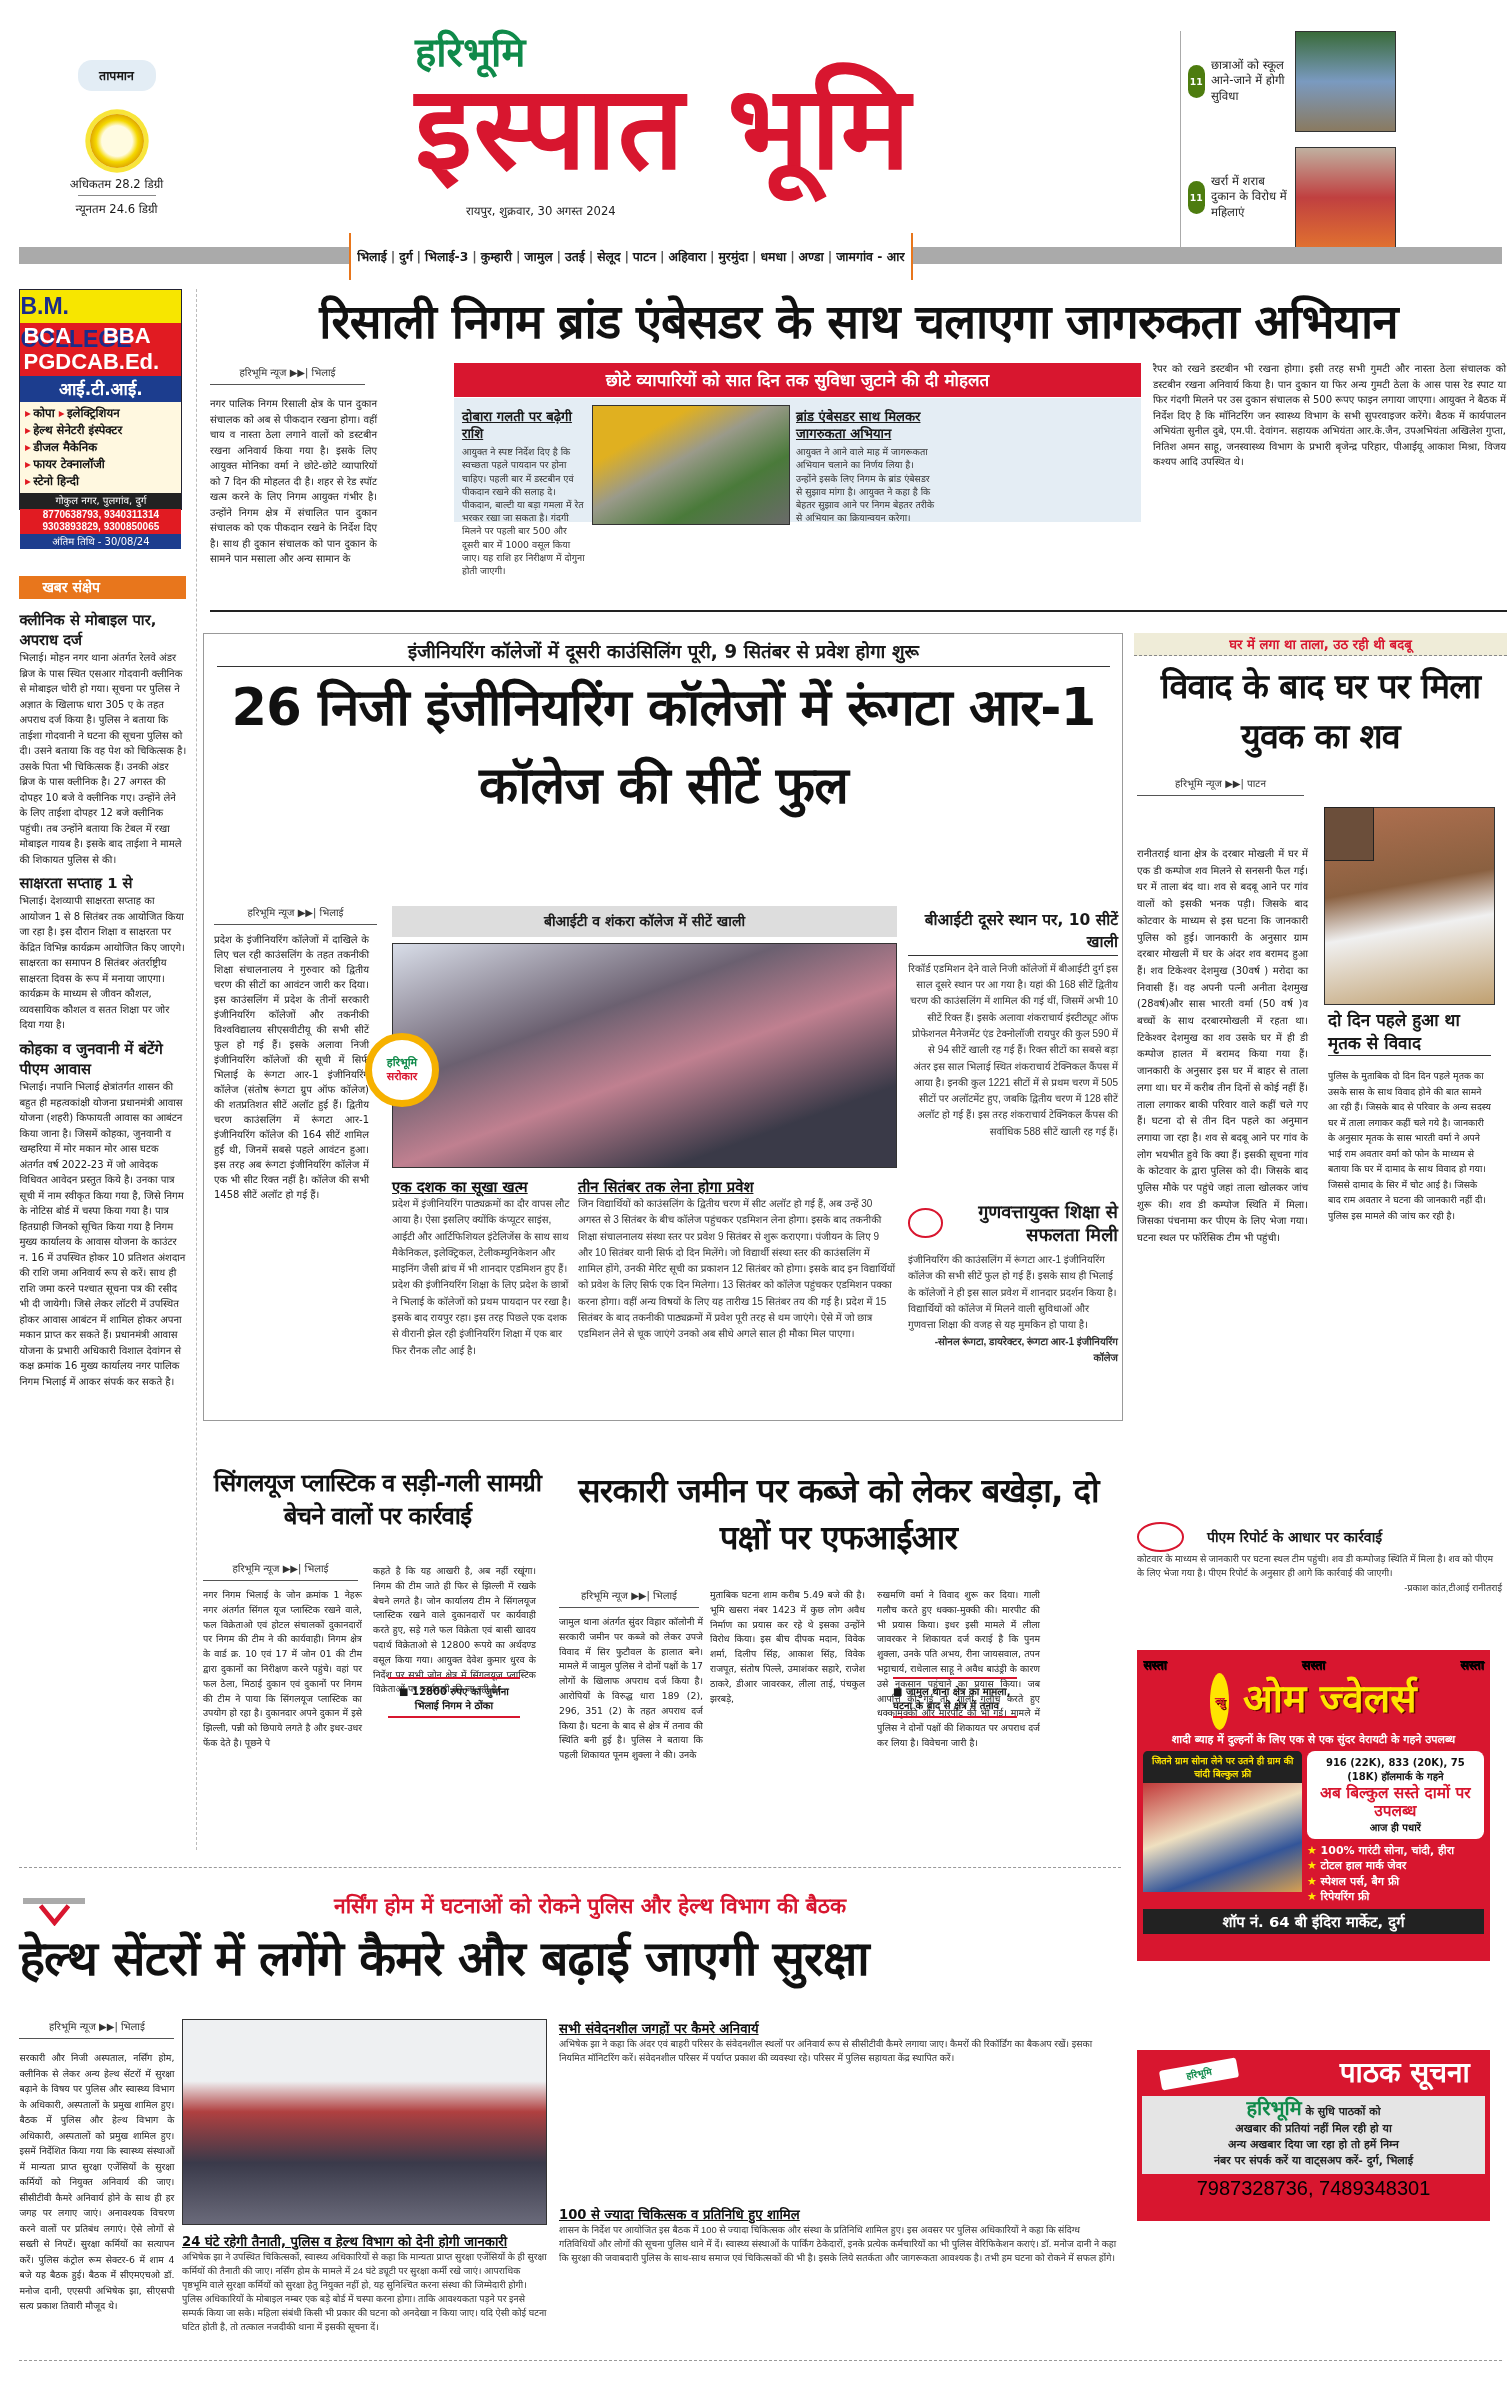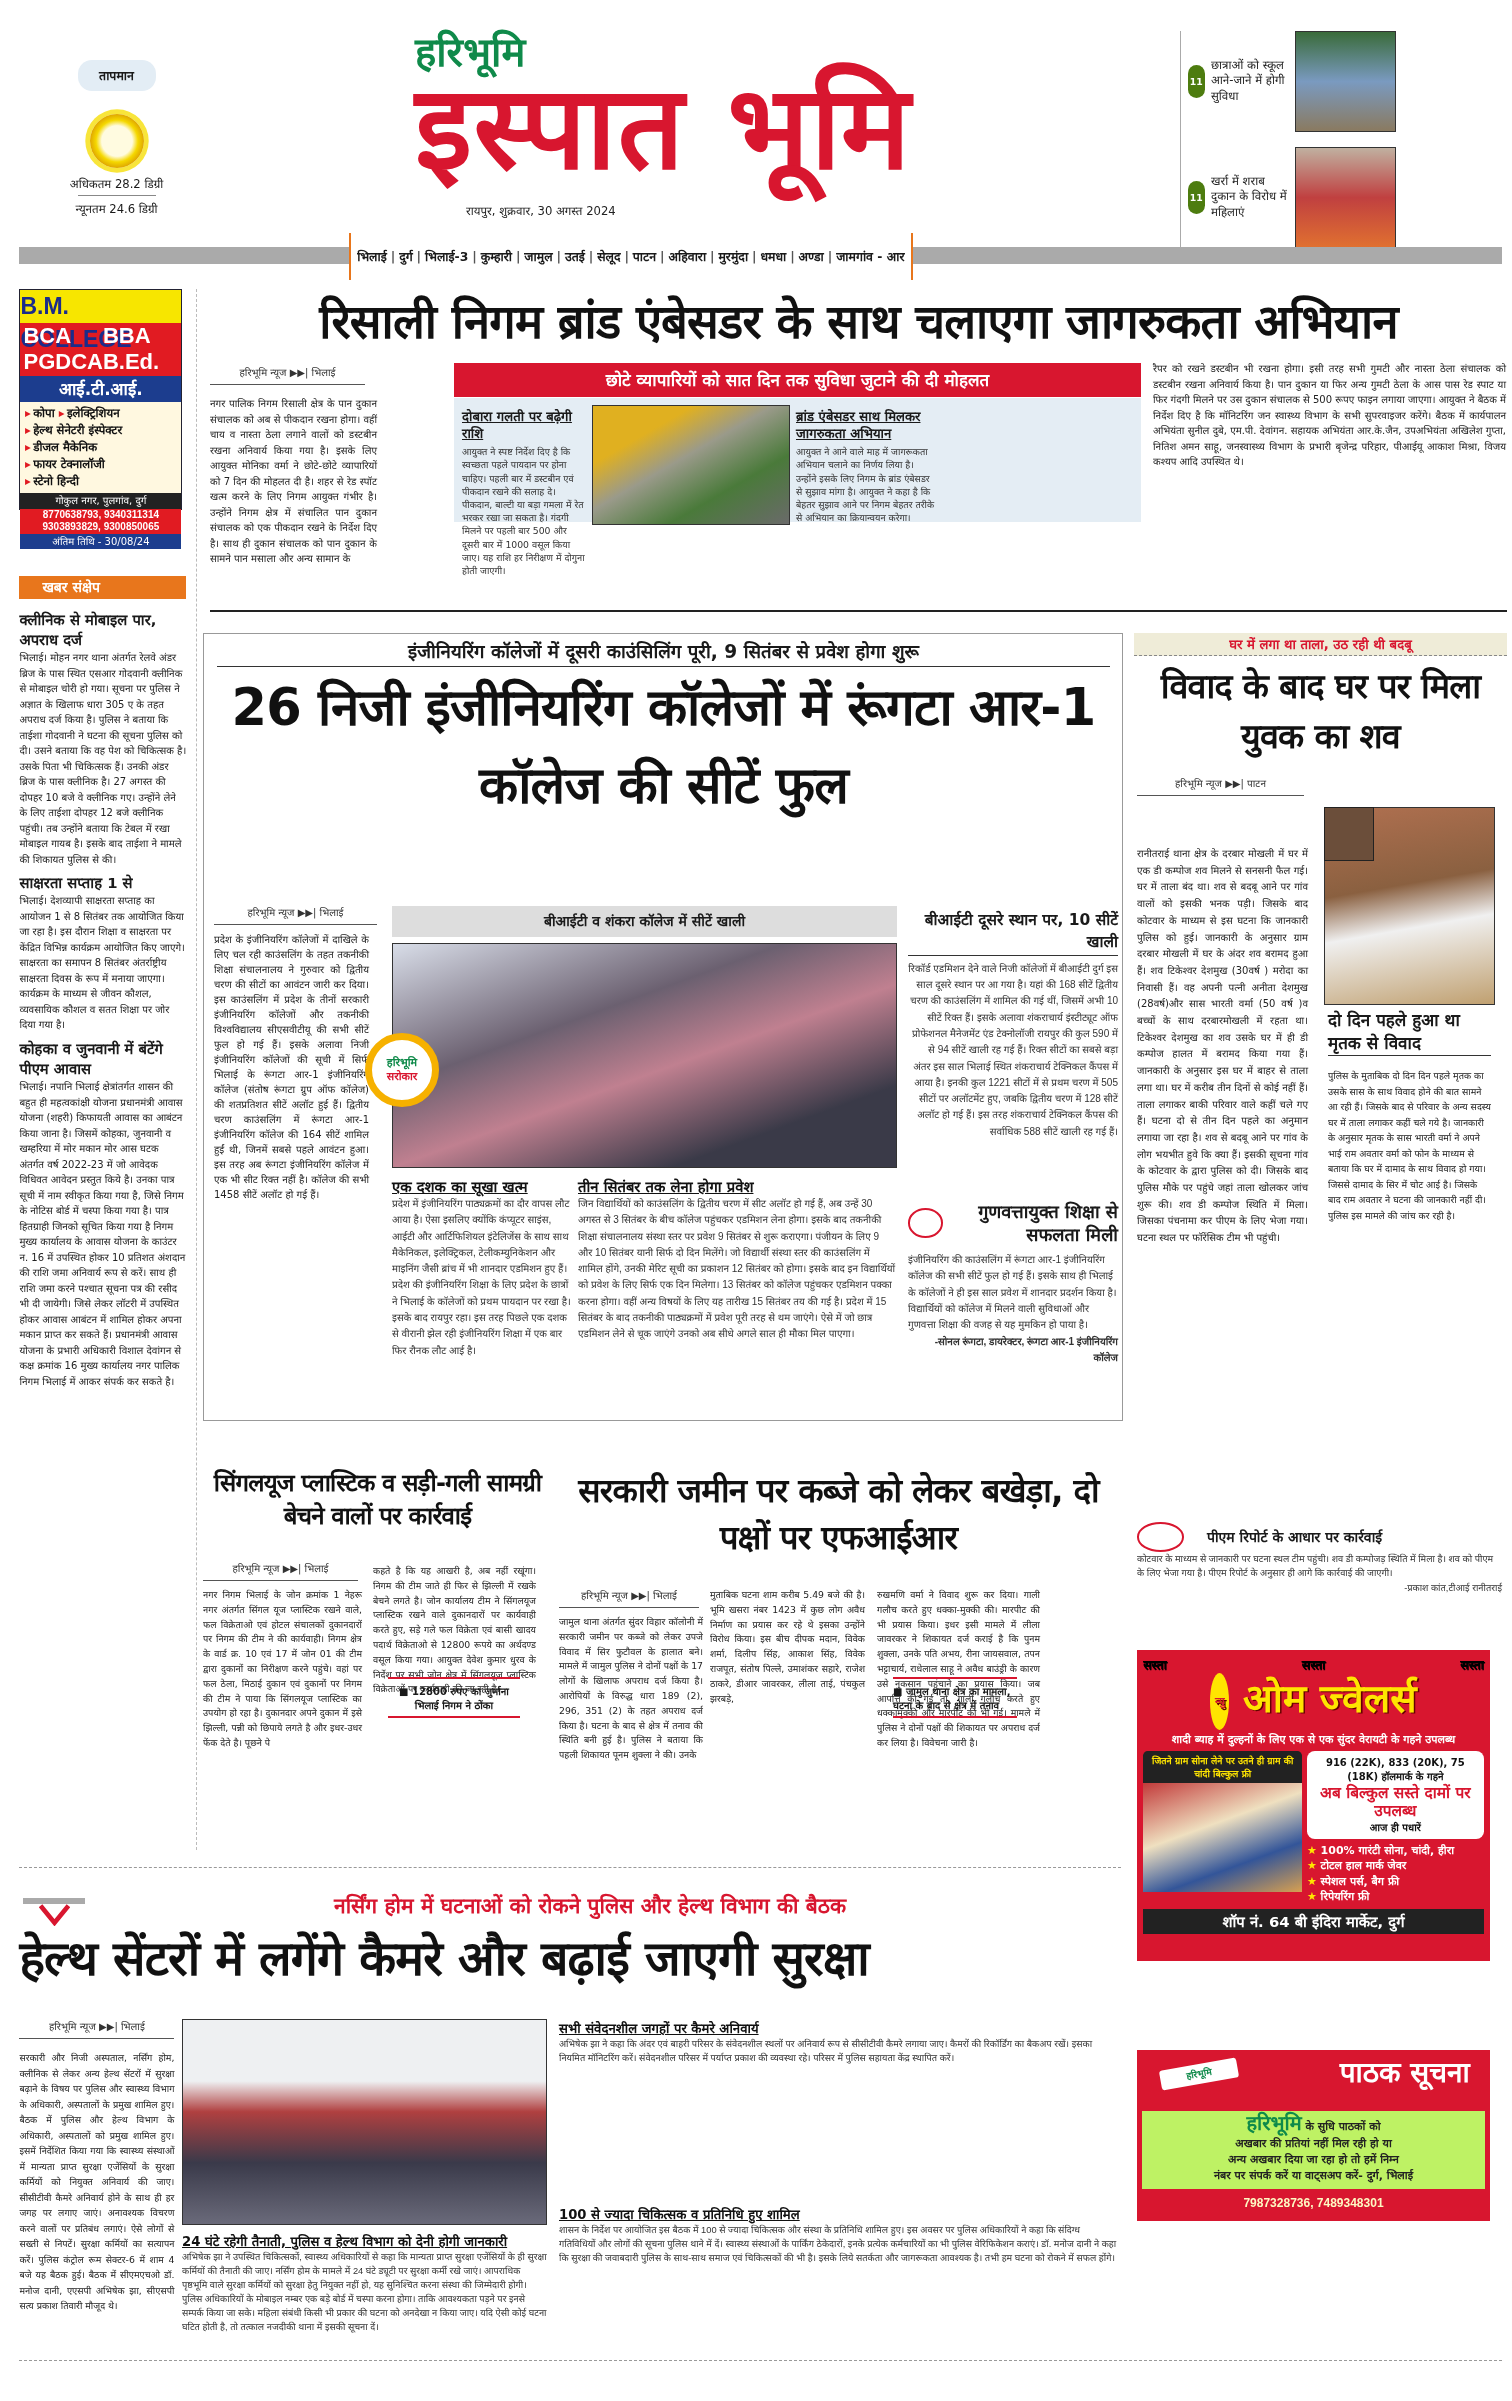--- a/index.html
+++ b/index.html
@@ -117,23 +117,23 @@
 .om-shop{height:109px;background:linear-gradient(160deg,#c23a3a,#efe0c0 40%,#335599 70%,#d8a050)}
 .om-white{background:#fff;color:#111;border-radius:7.8px;text-align:center;padding:4.7px;font-size:10px;font-weight:bold;line-height:14px}
 .om-white .big{color:#d8162f;font-size:15.5px;line-height:18.6px}
 .om-bul{font-size:11px;font-weight:bold;line-height:15.5px;margin-top:3.1px}
 .om-bul .star{color:#ffe500}
 .om-addr{background:#222;color:#fff;text-align:center;font-size:14.8px;font-weight:bold;margin-top:4.7px;height:25px;line-height:25px}
 
 #notice{left:1137px;top:2050px;width:353px;height:171px;background:#d8162f;padding:4.7px}
 .notice-title{color:#fff;font-size:28px;font-weight:bold;text-align:right;padding-right:15.5px;line-height:36px}
 .notice-paper{position:absolute;left:23px;top:14px;width:78px;height:20px;background:#fff;transform:rotate(-10deg);border-radius:3.1px;color:#0f8a4a;font-size:9.3px;font-weight:bold;text-align:center;line-height:20px}
-.notice-white{background:#bef264;color:#222;text-align:center;padding:4.7px 3.1px;font-size:11px;font-weight:bold;line-height:16.3px;margin-top:20px}
+.notice-white{background:#e5e5e5;color:#222;text-align:center;padding:4.7px 3.1px;font-size:11px;font-weight:bold;line-height:16.3px;margin-top:5px}
 .notice-white .brand{color:#0f8a4a;font-size:20px}
-.notice-phone{color:#fef9c3;font-size:12px;font-weight:bold;text-align:center;line-height:28px;font-family:"Liberation Sans",sans-serif}
+.notice-phone{color:#000000;font-size:20px;font-weight:normal;text-align:center;line-height:28px;font-family:"Liberation Sans",sans-serif}
 </style>
 </head>
 <body>
 
 <div id="temp-box" class="abs">
   <div id="temp-pill">तापमान</div>
   <div id="sun"></div>
   <div class="tempval">अधिकतम 28.2 डिग्री</div>
   <div style="width:78px;margin:4.7px auto;border-top:1.6px solid #888"></div>
   <div class="tempval" style="margin-top:3.1px">न्यूनतम 24.6 डिग्री</div>

